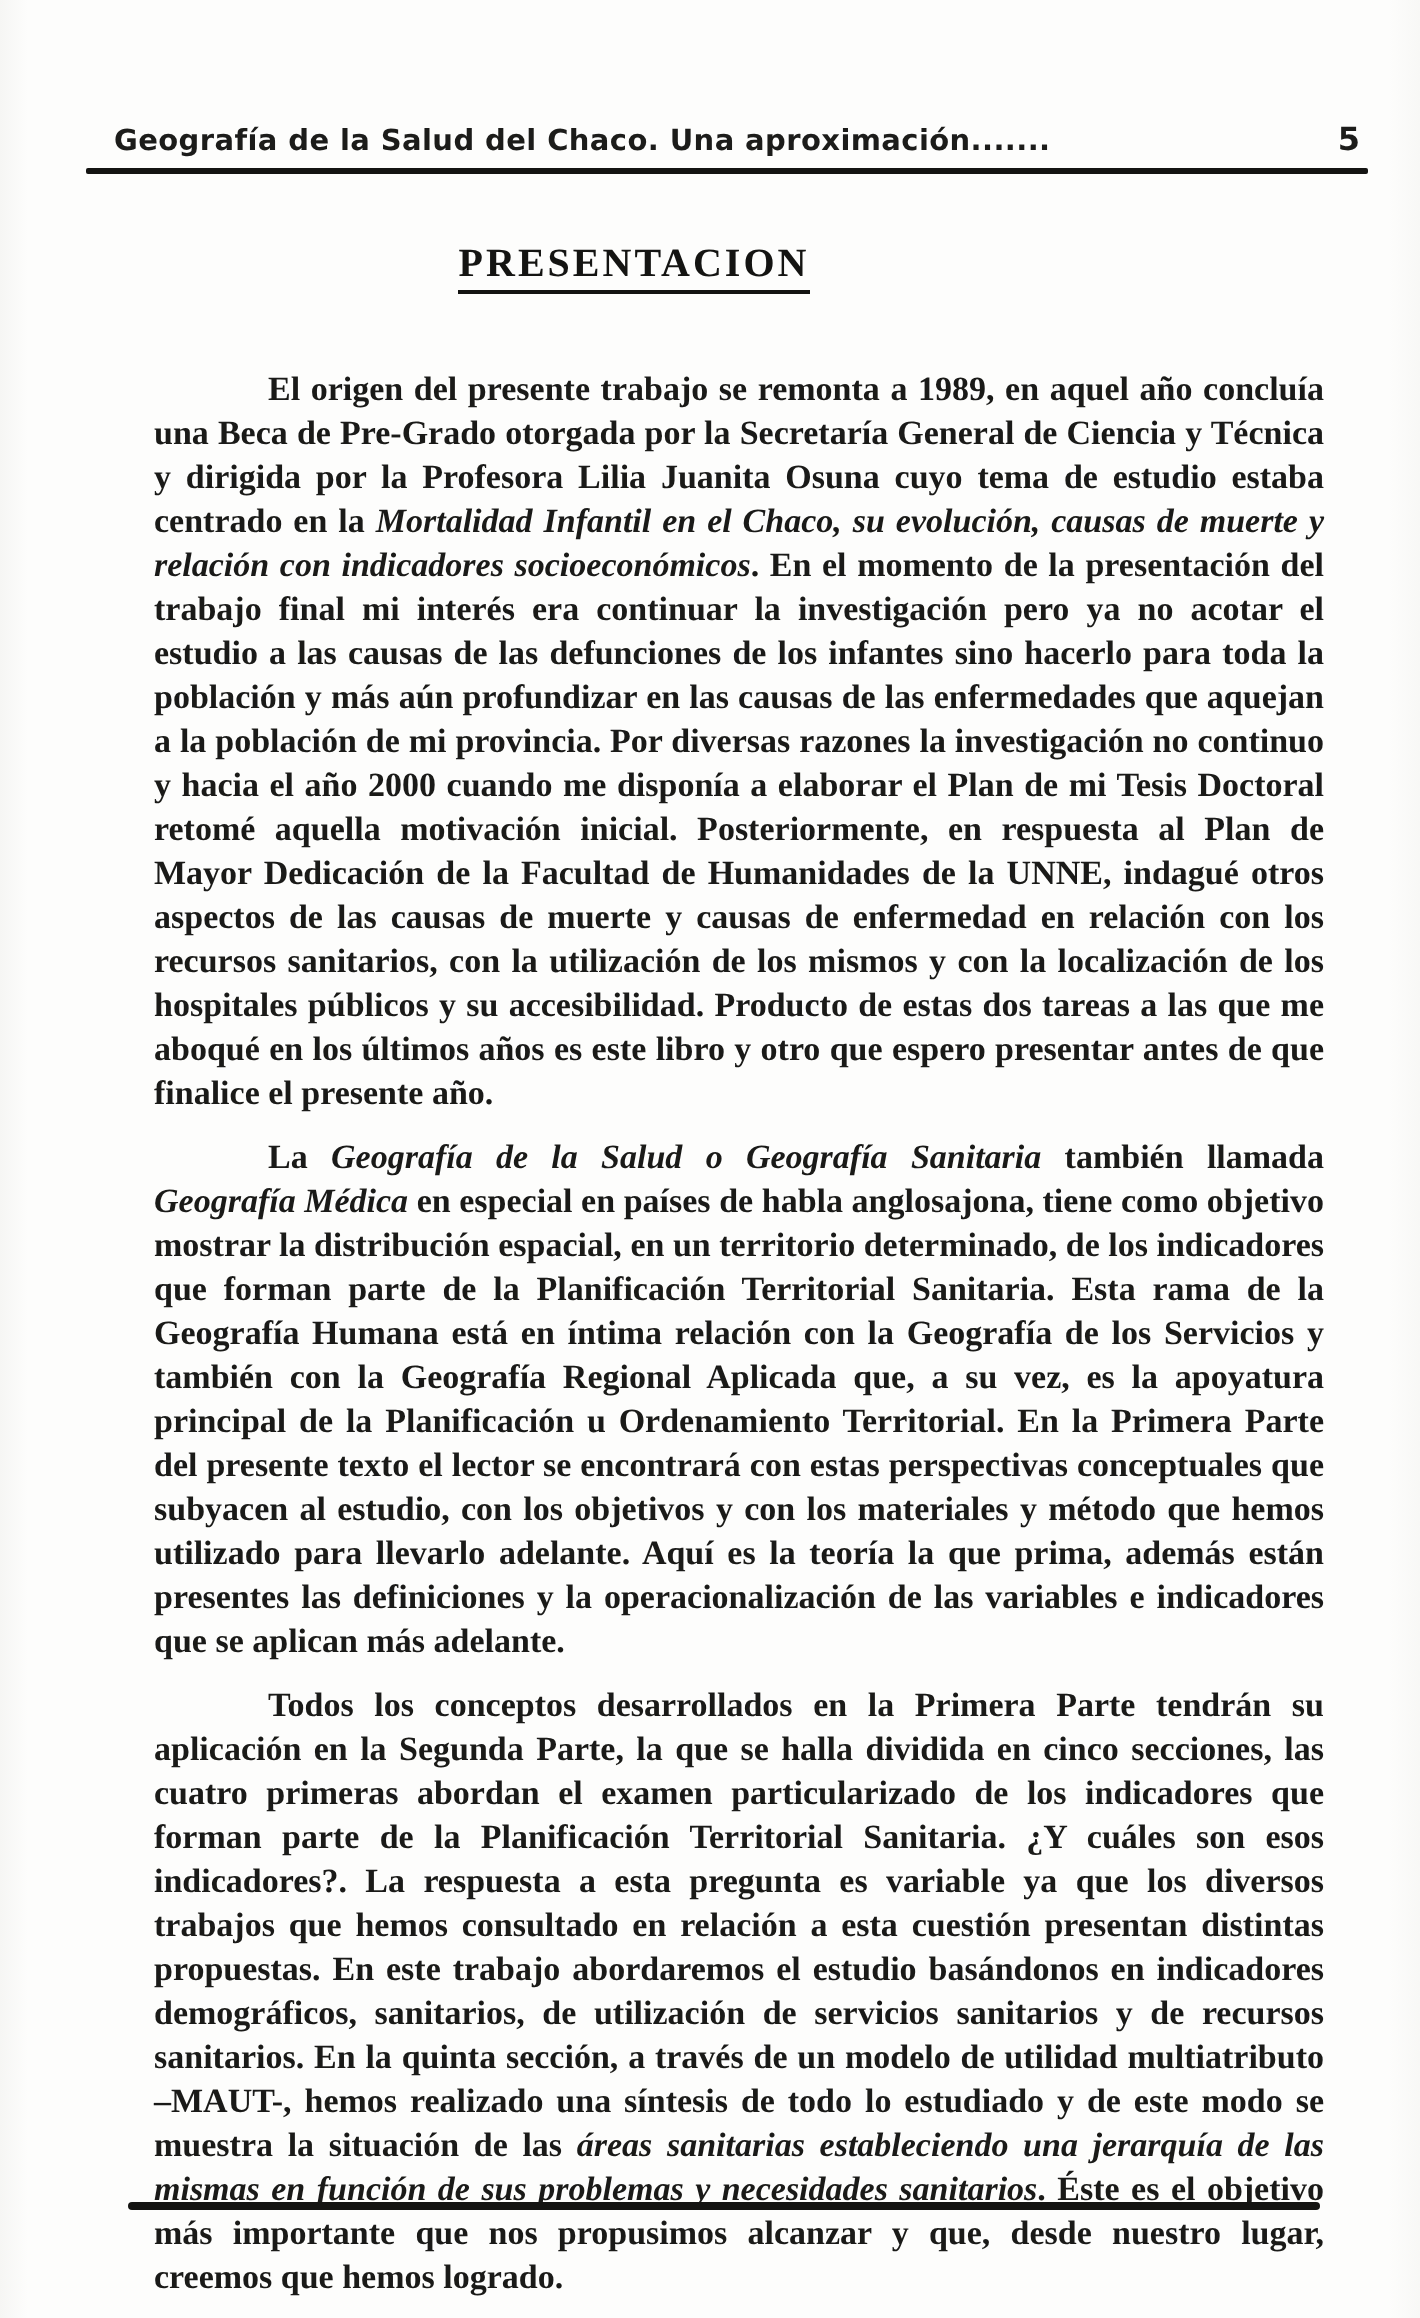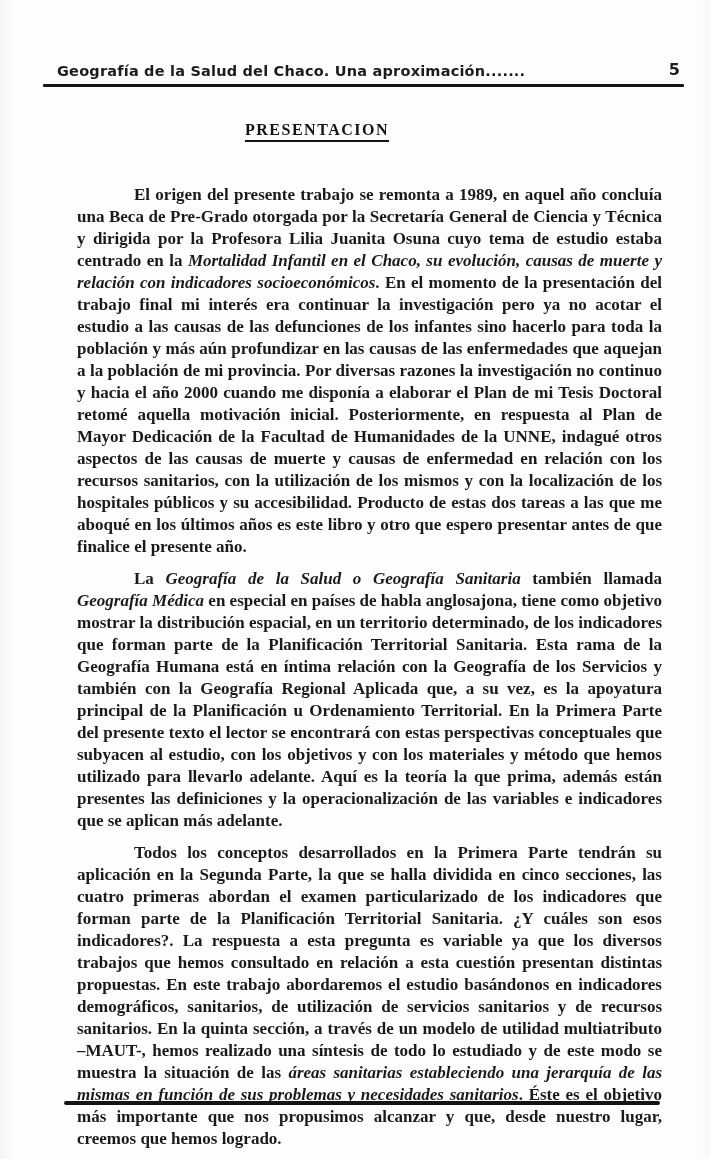--- a/index.html
+++ b/index.html
@@ -47,21 +47,21 @@
     background: #141412;
     border-radius: 1px;
   }
   .title {
     position: absolute;
     top: 121px;
     left: 0;
     width: 634px;
     margin: 0;
     text-align: center;
-    font-size: 16px;
+    font-size: 20px;
     font-weight: bold;
     letter-spacing: 1.5px;
     color: #141412;
   }
   .title span {
     border-bottom: 2.5px solid #141412;
     padding-bottom: 2px;
   }
   .body-text {
     position: absolute;

